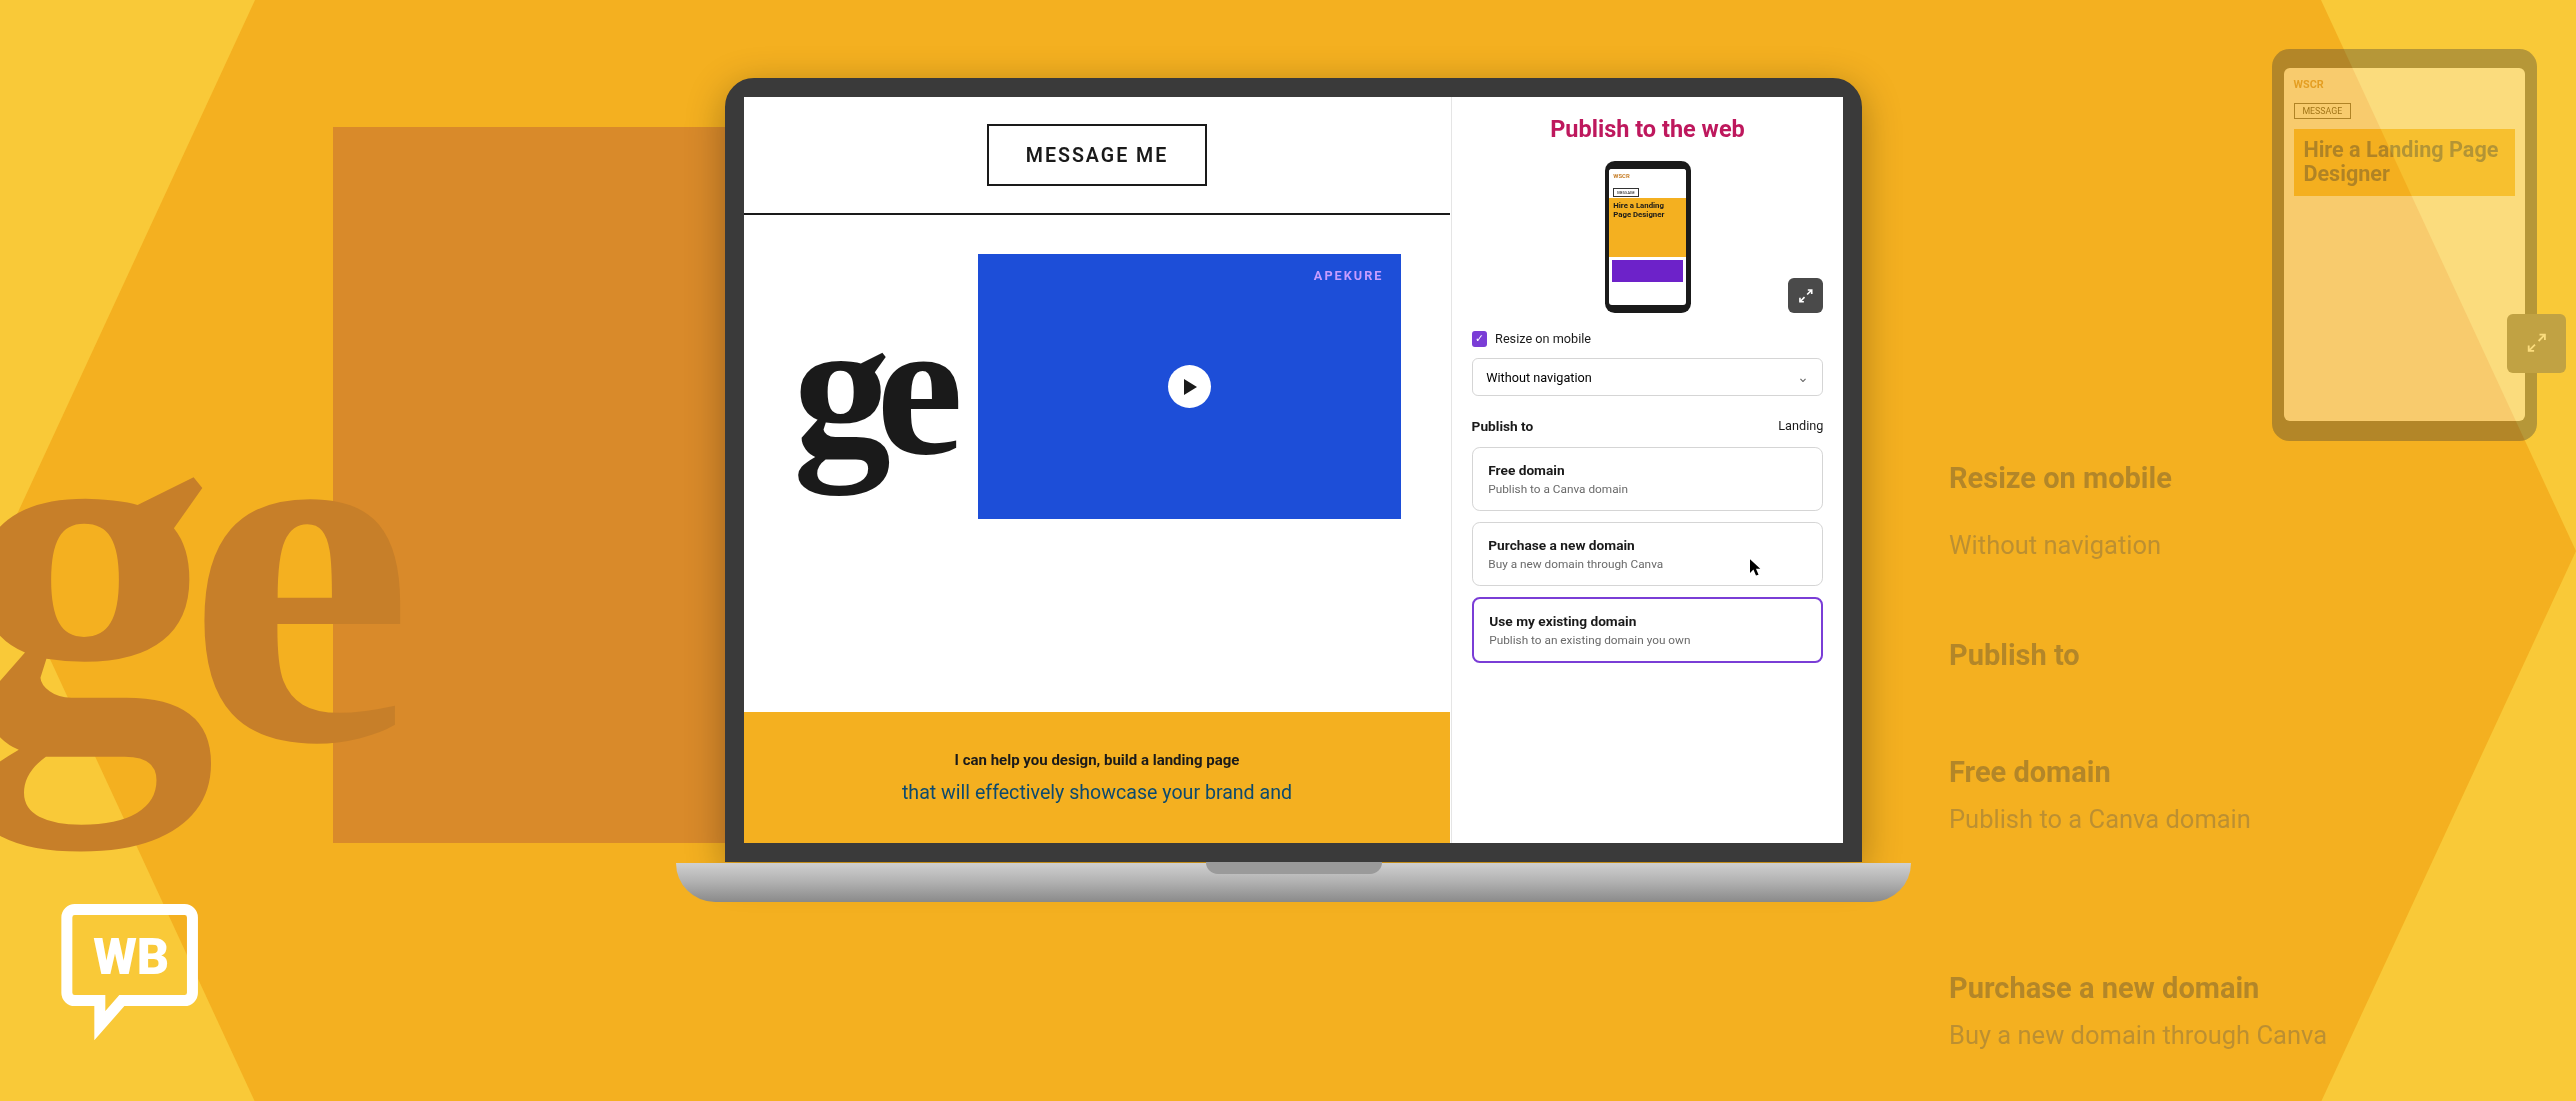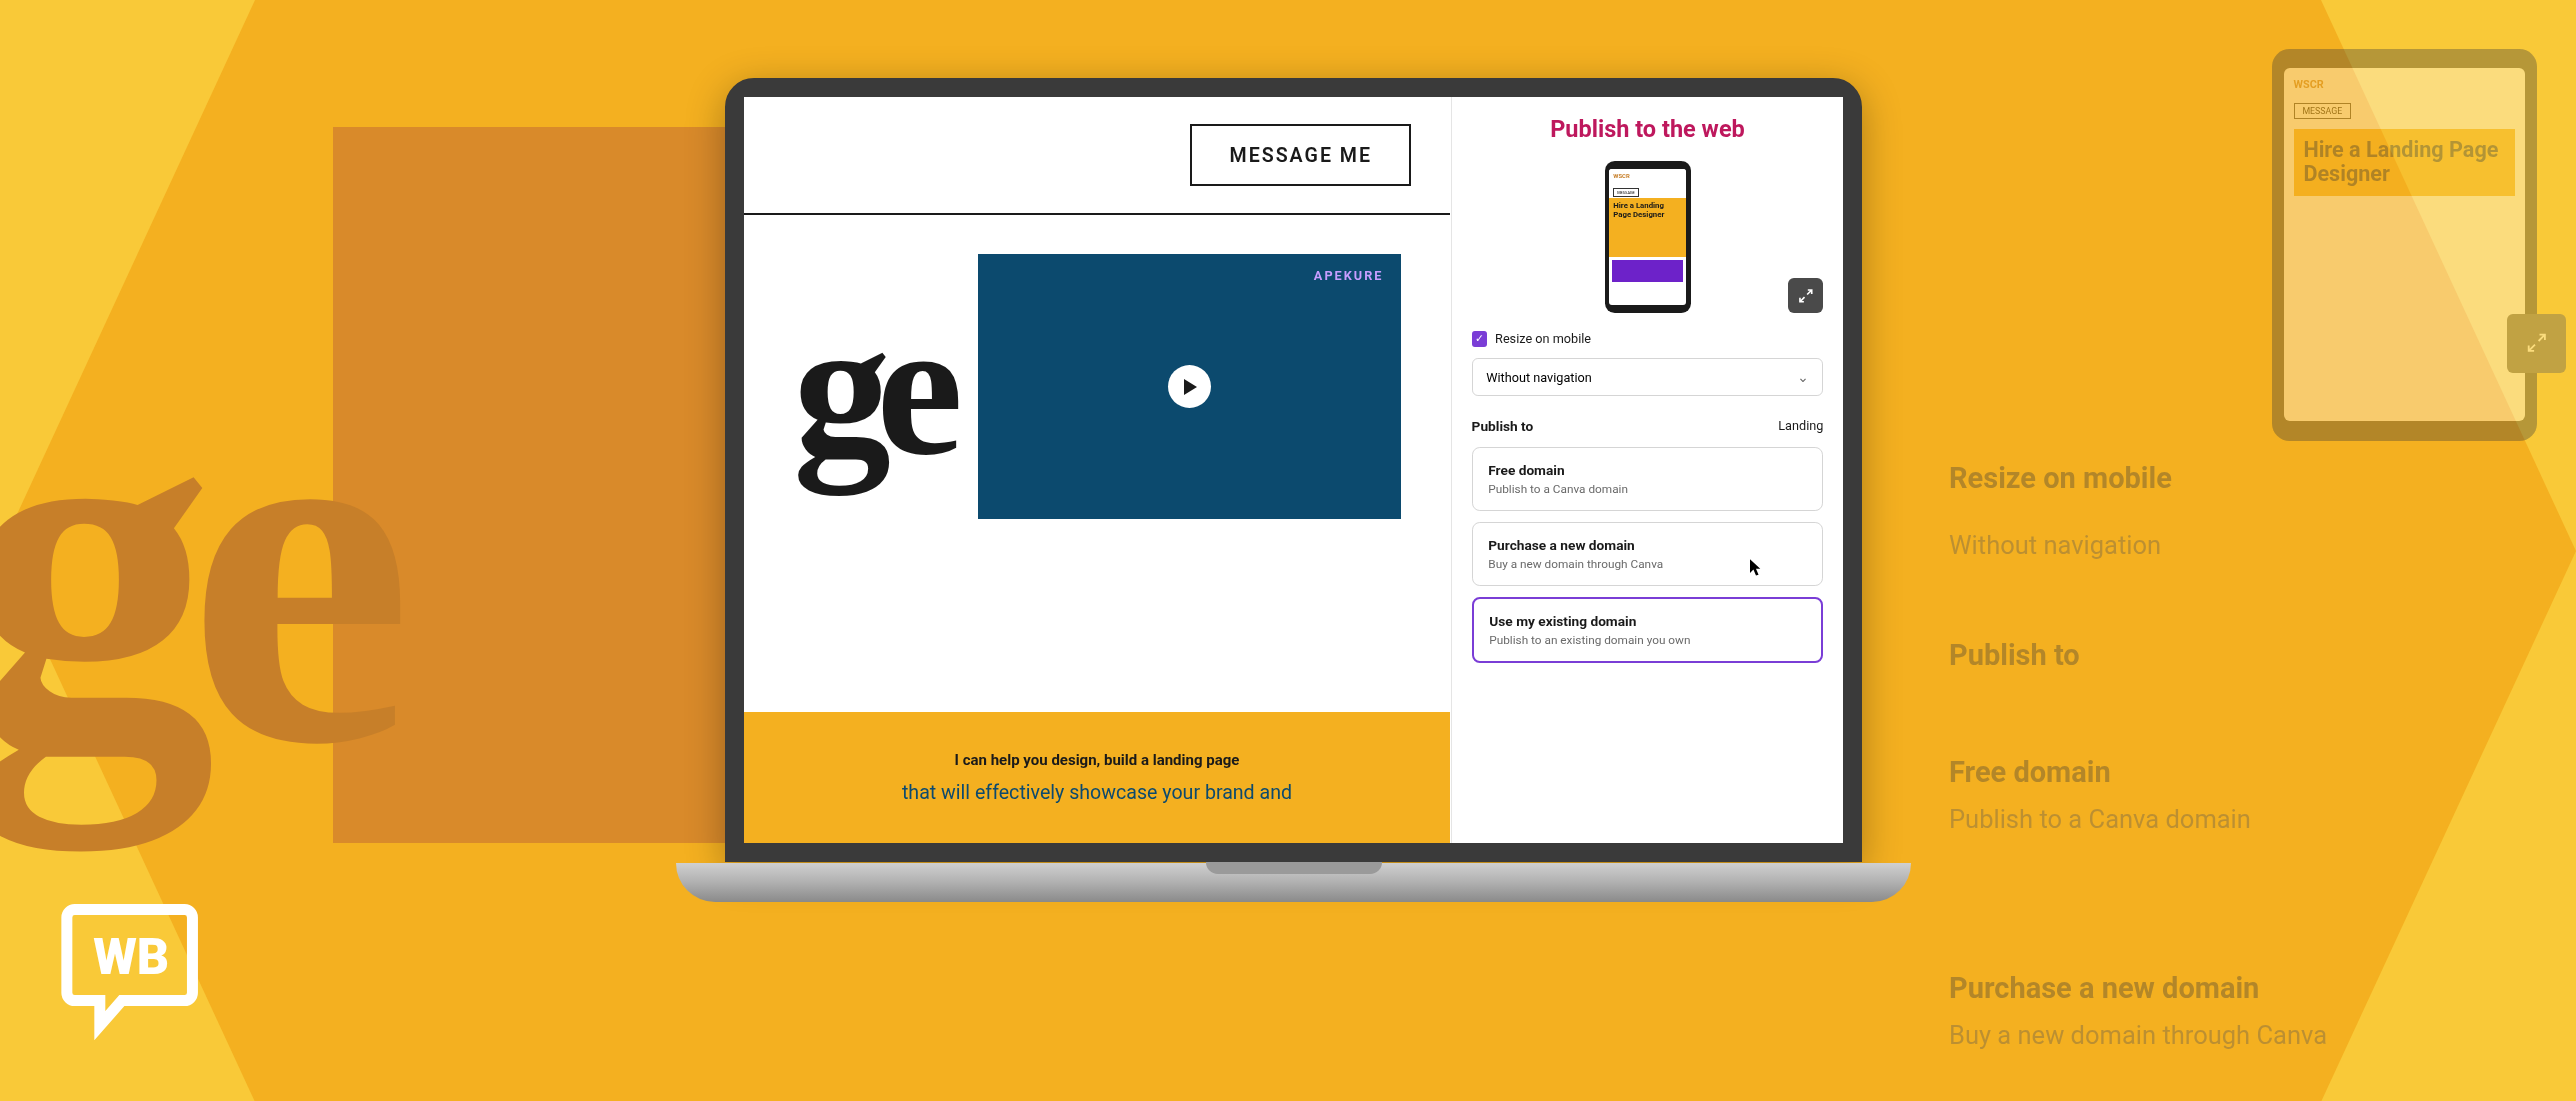--- a/index.html
+++ b/index.html
@@ -19,25 +19,25 @@
 .bg-zoom .z-phone-hero-text{font-size:21.6px;font-weight:700;color:#333;line-height:1.1}
 .bg-zoom .z-text{position:absolute;left:294px;font-size:29px;font-weight:700;color:#3a3a3a}
 .bg-zoom .z-text-sub{font-weight:400;font-size:25.5px;color:#555}
 .bg-zoom .z-expand{position:absolute;right:-29px;top:294px;width:59px;height:59px;background:#5a5a5a;border-radius:5.9px;display:flex;align-items:center;justify-content:center;color:#fff}
 .laptop{position:absolute;left:676px;top:78px;width:1235px;height:863px}
 .laptop-body{position:absolute;left:49px;top:0;width:1137px;height:784px;background:#3a3a3a;border-radius:29px 29px 0 0;border:19.6px solid #3a3a3a;box-shadow:0 9.8px 39px rgba(0,0,0,0.3),inset 0 0 0 2px #505050}
 .laptop-screen{width:100%;height:100%;background:#fff;overflow:hidden;position:relative}
 .laptop-base{position:absolute;left:0;bottom:39px;width:1235px;height:39px;background:linear-gradient(to bottom,#d0d0d0,#b0b0b0,#8a8a8a);border-radius:0 0 78px 78px}
 .laptop-notch{position:absolute;left:50%;bottom:67px;transform:translateX(-50%);width:176px;height:11.8px;background:#9a9a9a;border-radius:0 0 11.8px 11.8px}
 .canvas-area{position:absolute;left:0;top:0;width:706px;height:100%;background:#fff}
-.canvas-header{height:118px;background:#fff;border-bottom:2.9px solid #1a1a1a;display:flex;align-items:center;justify-content:flex-end;padding:0 39px}
+.canvas-header{height:118px;background:#fff;border-bottom:2.9px solid #1a1a1a;display:flex;align-items:center;justify-content:center;padding:0 39px}
 .message-btn{border:2.9px solid #1a1a1a;background:#fff;padding:17.6px 37px;font-size:19.6px;font-weight:600;letter-spacing:2px;color:#1a1a1a;cursor:pointer}
 .canvas-body{padding:39px 49px;display:flex;align-items:center;gap:29px}
 .big-ge{font-size:196px;font-weight:700;font-family:Georgia,serif;color:#1a1a1a;letter-spacing:-14.7px}
-.video-block{width:451px;height:265px;background:#0c4a6e;position:relative;display:flex;align-items:center;justify-content:center}
+.video-block{width:451px;height:265px;background:#1d4ed8;position:relative;display:flex;align-items:center;justify-content:center}
 .video-brand{position:absolute;top:13.7px;right:17.6px;font-size:12.7px;font-weight:700;letter-spacing:2px;color:#c89dff}
 .play-btn{width:43px;height:43px;background:#fff;border-radius:50%;display:flex;align-items:center;justify-content:center}
 .play-btn::after{content:'';width:0;height:0;border-left:13.7px solid #1a1a1a;border-top:8.8px solid transparent;border-bottom:8.8px solid transparent;margin-left:2.9px}
 .canvas-footer{position:absolute;bottom:0;left:0;width:706px;background:#f4b020;padding:39px 59px;text-align:center}
 .footer-title{font-size:15px;font-weight:700;color:#1a1a1a;margin-bottom:11.8px}
 .footer-sub{font-size:19.6px;color:#0c4a6e}
 .publish-panel{position:absolute;right:0;top:0;width:392px;height:100%;background:#fff;border-left:1px solid #e5e5e5;padding:17.6px 19.6px;overflow:hidden}
 .panel-title{font-size:23.5px;font-weight:700;color:#be185d;text-align:center;margin-bottom:13.7px}
 .warning-box{background:#f5d9b5;padding:11.8px 13.7px;border-radius:5.9px;font-size:11.8px;color:#5a4a3a;text-align:center;line-height:1.4;margin-bottom:15.7px}
 .preview-area{display:flex;align-items:flex-end;justify-content:center;gap:19.6px;margin-bottom:17.6px;position:relative;height:157px}

